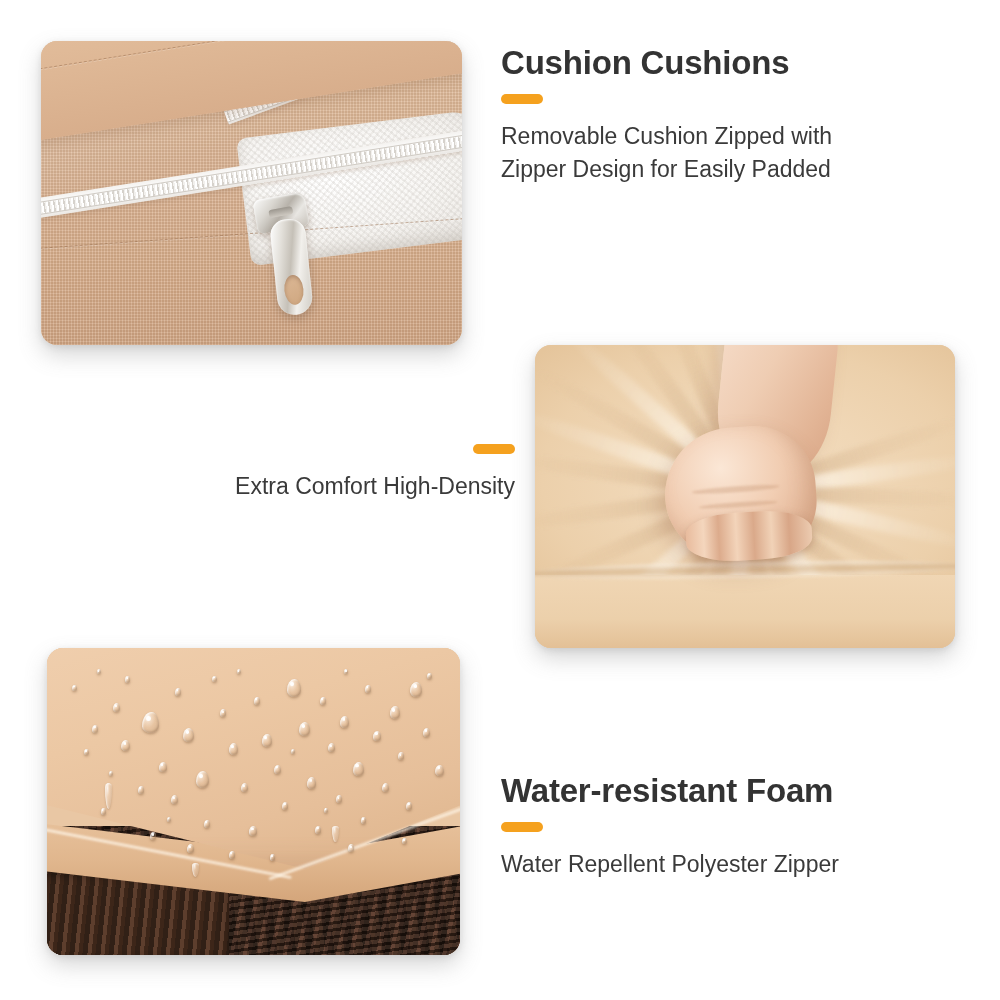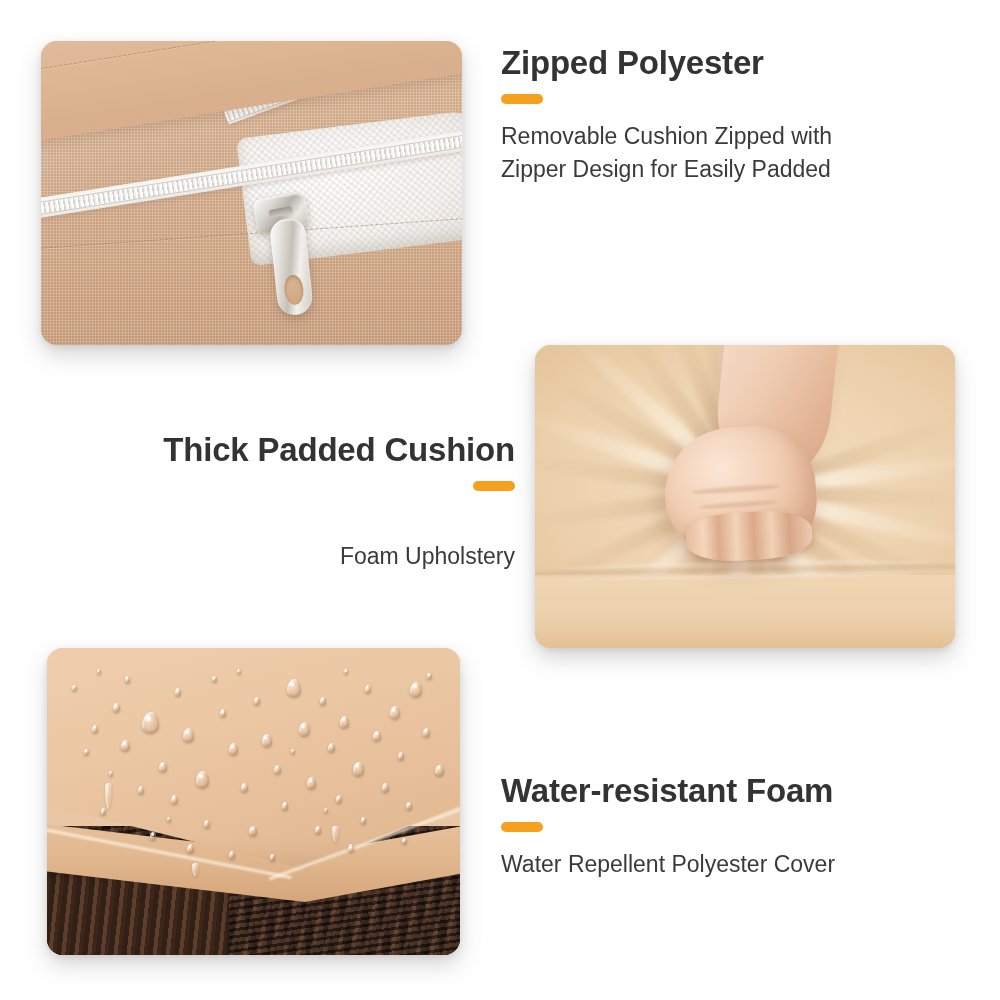--- a/index.html
+++ b/index.html
@@ -377,34 +377,32 @@
       <div class="zip-teeth"></div>
     </div>
 
     <div class="seam seam-low" style="top:63%; left:-4%; right:-4%; transform:rotate(-4deg);"></div>
 
     <div class="zip-slider"></div>
     <div class="zip-pull"></div>
   </div>
 
   <div class="textblock" id="text-zipped">
-    <h2 class="heading">Zipped Polyester</h2>
+    <h2 class="heading">Cushion Cushions</h2>
     <div class="accent"></div>
     <p class="body-text">
       <span>Removable Cushion Zipped with</span><br>
       <span>Zipper Design for Easily Padded</span>
     </p>
   </div>
 
   <div class="textblock align-right" id="text-padded">
-    <h2 class="heading">Thick Padded Cushion</h2>
     <div class="accent"></div>
     <p class="body-text">
-      <br>
-      <span>Foam Upholstery</span>
+      <span>Extra Comfort High-Density</span><br>
     </p>
   </div>
 
   <div class="panel" id="panel-hand">
     <div class="layer cushion-bg"></div>
 
     <div class="layer folds">
       <div class="fold" style="transform:rotate(188deg);"></div>
       <div class="fold hl" style="transform:rotate(199deg);"></div>
       <div class="fold" style="transform:rotate(210deg);"></div>
@@ -513,16 +511,16 @@
       <div class="drop" style="left:86%; top:62%; width:5px;  height:6px;"></div>
       <div class="drip" style="left:14%; top:44%; height:26px;"></div>
       <div class="drip" style="left:35%; top:70%; height:14px;"></div>
       <div class="drip" style="left:69%; top:58%; height:16px;"></div>
     </div>
   </div>
 
   <div class="textblock" id="text-water">
     <h2 class="heading">Water-resistant Foam</h2>
     <div class="accent"></div>
-    <p class="body-text">Water Repellent Polyester Cover</p>
+    <p class="body-text">Water Repellent Polyester Zipper</p>
   </div>
 
 </div>
 
 </body></html>

